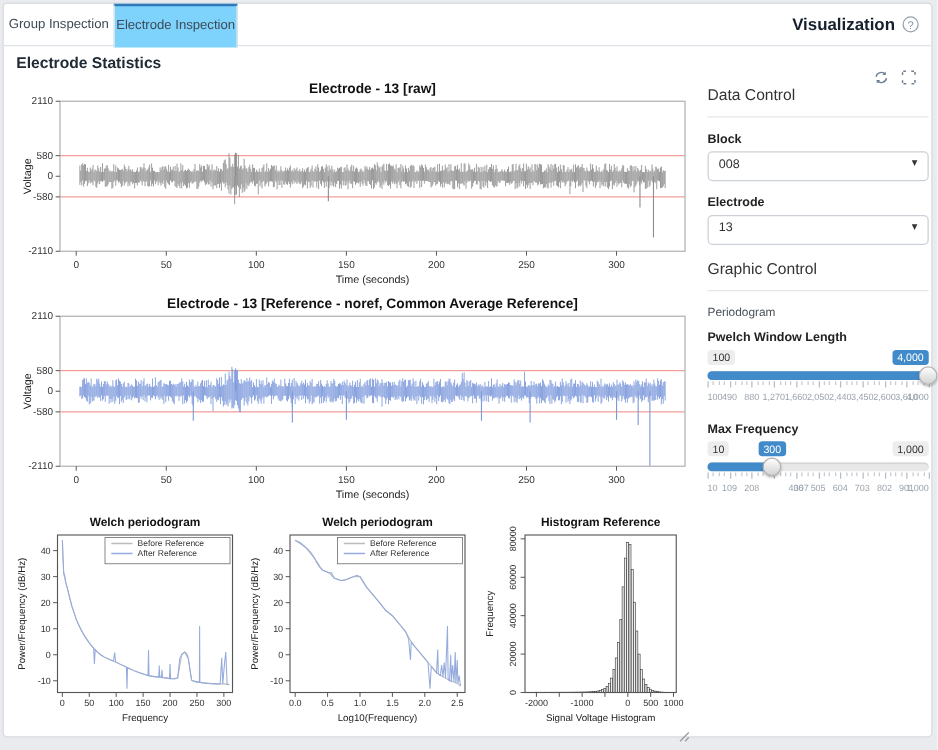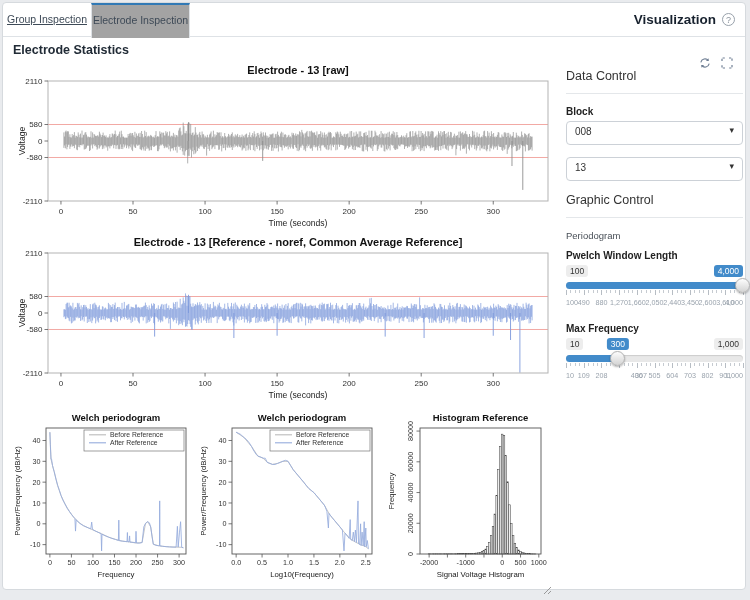--- a/index.html
+++ b/index.html
@@ -4,22 +4,22 @@
 <style>
   html,body{margin:0;padding:0;}
   body{width:750px;height:600px;background:#e9ebee;position:relative;overflow:hidden;
        font-family:"Liberation Sans", sans-serif;}
   .page{position:absolute;top:2px;left:2px;width:744px;height:588px;background:#fff;
         border:1px solid #d6dade;border-radius:4px;box-sizing:border-box;}
   
   .tabbar{position:absolute;top:0;left:0;right:0;height:33px;border-bottom:1px solid #dee2e6;}
   .tab{position:absolute;top:0;height:33px;line-height:33px;text-align:center;font-size:10.5px;
        color:#3e4a57;cursor:pointer;}
-  .tab.inactive{left:0;width:88px;text-decoration:underline;}
-  .tab.active{left:88px;width:97px;background:#a3a3a3;border-left:1px solid #dee2e6;
+  .tab.inactive{left:0;width:88px;}
+  .tab.active{left:88px;width:97px;background:#7dd3fc;border-left:1px solid #dee2e6;
        border-right:1px solid #dee2e6;border-top:2px solid #3179b5;height:33px;line-height:30px;z-index:2;}
   .titlebox{position:absolute;right:10px;top:0;height:33px;display:flex;align-items:center;gap:6px;}
   .apptitle{font-size:13.5px;font-weight:bold;color:#17212e;}
   .help{width:13px;height:13px;border:1px solid #98a1ab;border-radius:50%;color:#8a929c;
         font-size:9px;line-height:13px;text-align:center;box-sizing:border-box;cursor:pointer;}
   
   .panel-title{position:absolute;left:10px;top:40px;font-size:12.5px;font-weight:600;color:#212b36;}
   .ph-icons{position:absolute;right:12px;top:52px;display:flex;gap:10px;}
   .ph-icons svg{cursor:pointer;}
   
@@ -343,20 +343,21 @@
   <div class="sidebar">
     <h3 class="section-title">Data Control</h3>
     <div class="rule"></div>
 
     <div class="fld-label">Block</div>
     <div class="select">
       <span class="select-value">008</span>
       <span class="caret">▾</span>
     </div>
 
+    <div class="fld-label">Electrode</div>
     <div class="select">
       <span class="select-value">13</span>
       <span class="caret">▾</span>
     </div>
 
 
     <h3 class="section-title">Graphic Control</h3>
     <div class="rule"></div>
 
     <div class="sub-label">Periodogram</div>

